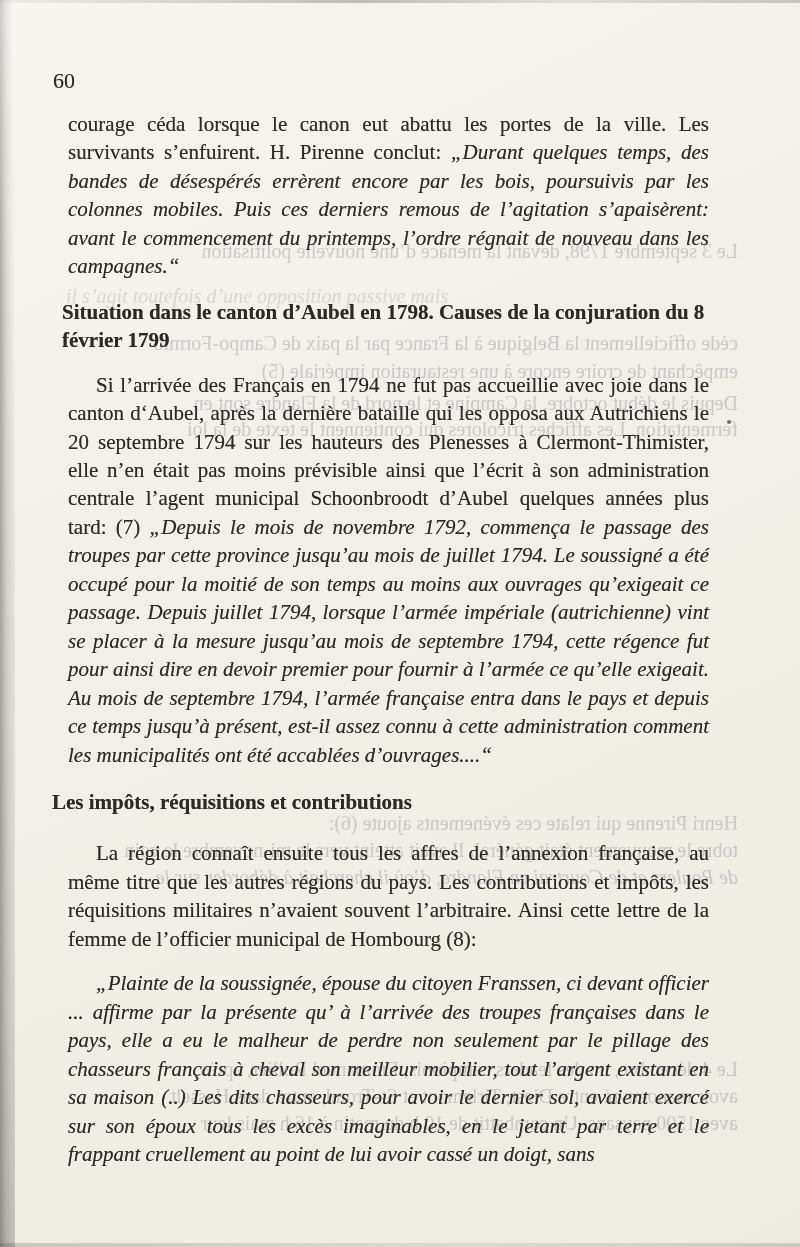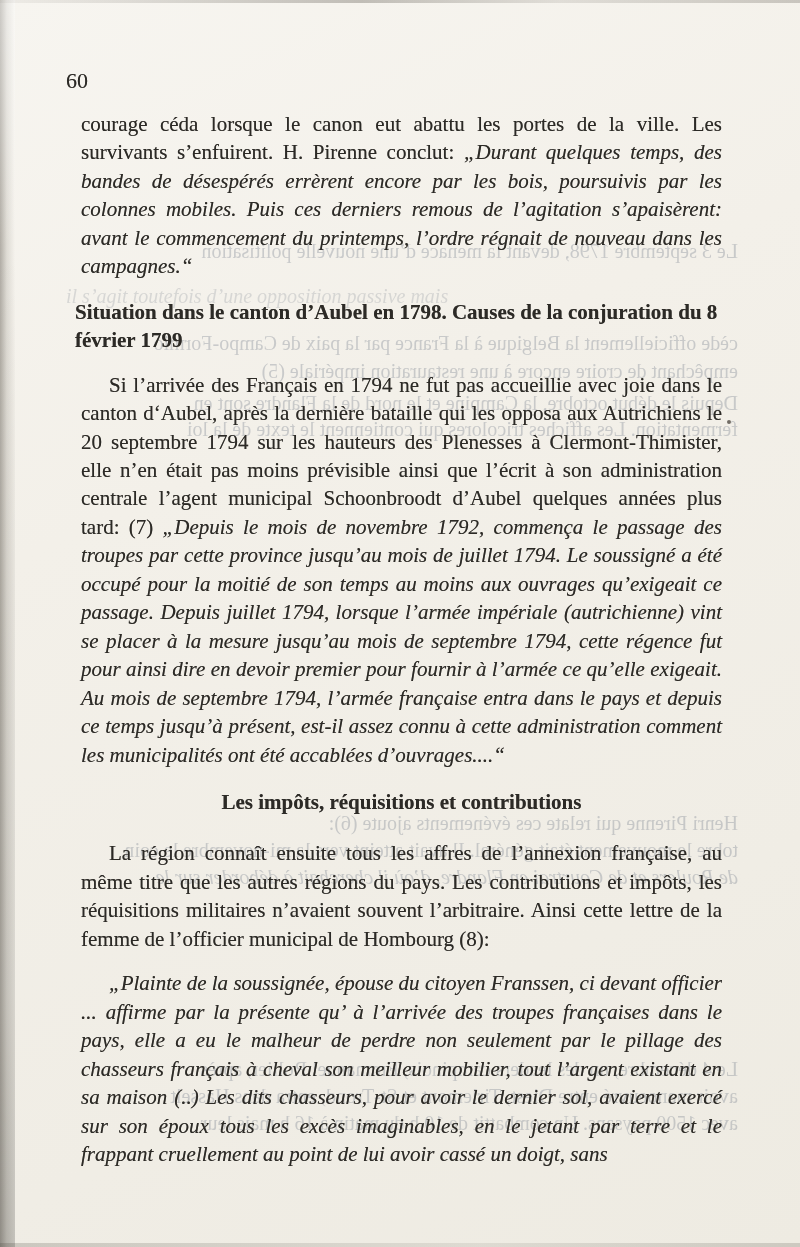--- a/index.html
+++ b/index.html
@@ -25,31 +25,31 @@
     font-size:20px;line-height:26px;white-space:nowrap;overflow:hidden;
     color:rgba(104,112,128,.30);
     filter:blur(.7px);
     transform:scaleX(-1);
     pointer-events:none;
   }
   .bleed.normal{transform:none;color:rgba(110,118,132,.22);margin-top:20px;}
   .bleed.b-it{font-style:italic;}
   
   .content{
-    position:absolute;left:65px;top:68px;width:673px;
+    position:absolute;left:52px;top:68px;width:673px;
     font-size:21px;line-height:28.45px;
     text-align:justify;
     hyphens:auto;-webkit-hyphens:auto;
     text-shadow:0 0 .4px rgba(44,42,38,.55);
   }
   .page-number{font-size:22px;line-height:26px;margin:0 0 9px 1px;text-align:left;}
   p{margin:16px;}
   .indent{text-indent:28px;}
   .heading{font-weight:bold;text-align:left;margin:17px 0 9px 10px;hyphens:none;}
-  .heading2{font-weight:bold;text-align:center;margin:19px 0 23px 0;hyphens:none;}
+  .heading2{font-weight:bold;text-align:left;margin:19px 0 23px 0;hyphens:none;}
   .it{font-style:italic;}
   .dot{position:absolute;left:727px;top:420px;width:4px;height:4px;border-radius:50%;background:rgba(70,64,56,.75);}
 </style>
 </head>
 <body>
 
 <div class="page">
 
   <div class="bleed" style="top:238px">Le 3 septembre 1798, devant la menace d’une nouvelle politisation</div>
   <div class="bleed normal b-it" style="top:263px">il s’agit toutefois d’une opposition passive mais</div>

